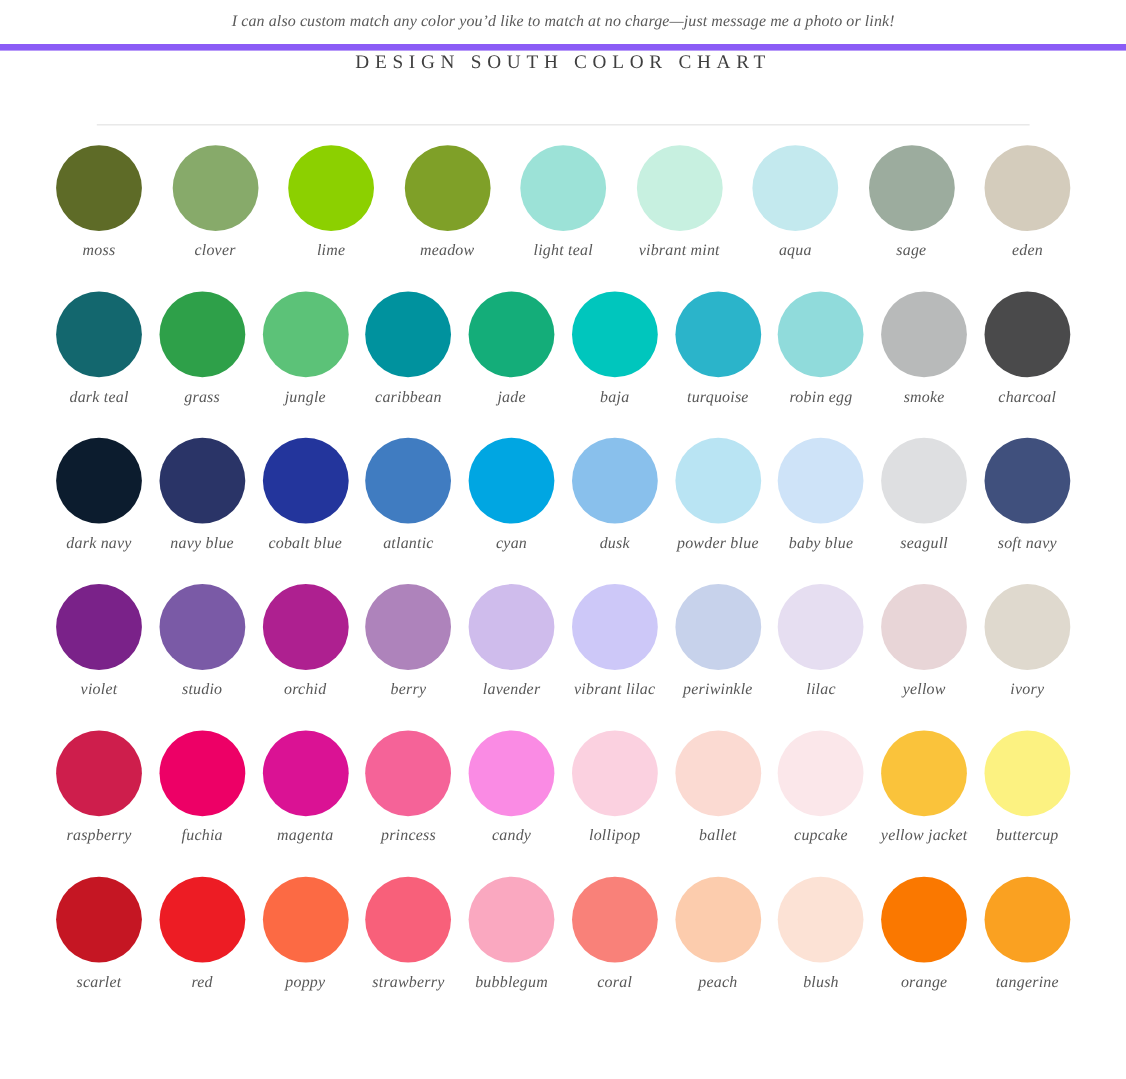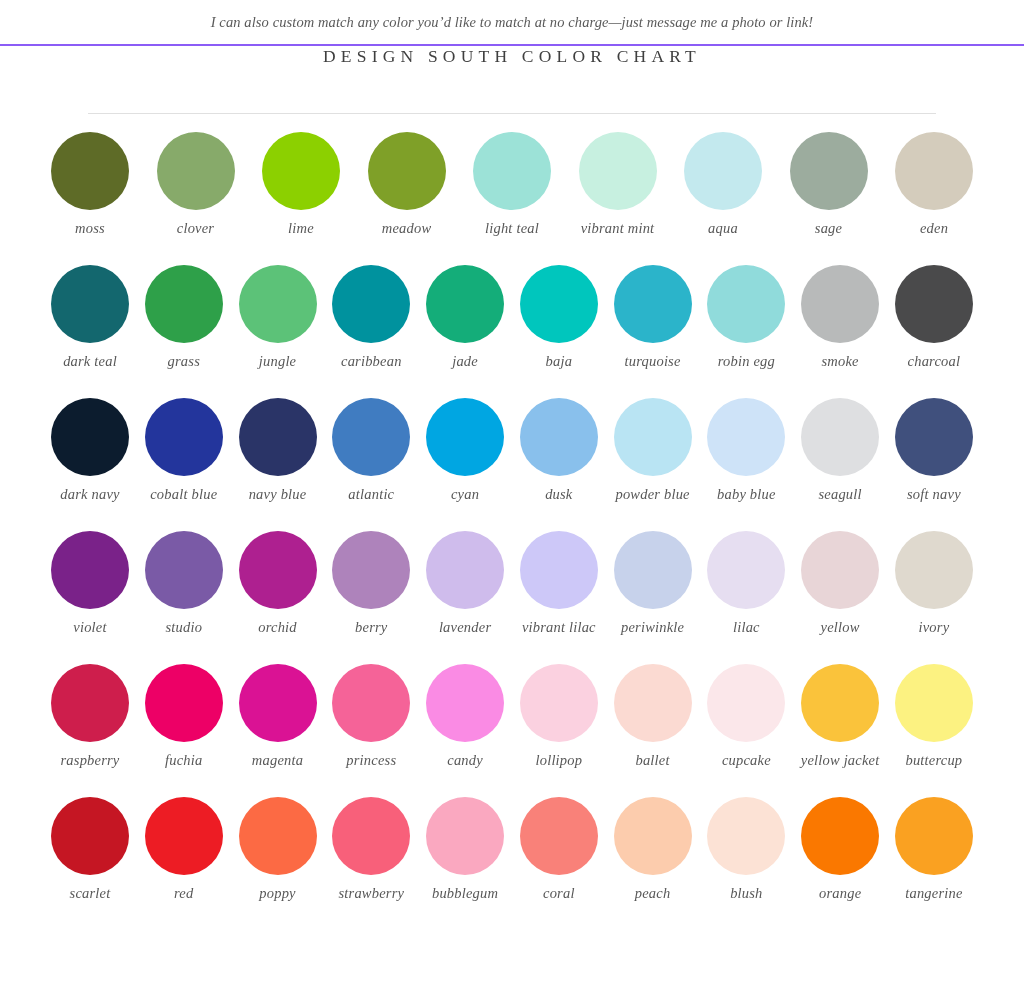--- a/index.html
+++ b/index.html
@@ -14,21 +14,21 @@
     color: #4a4a4a;
     overflow: hidden;
   }
 
   
   .banner {
     height: 46px;
     display: flex;
     align-items: center;
     justify-content: center;
-    border-bottom: 2px solid #8b5cf6;
+    border-bottom: 6px solid #8b5cf6;
     box-sizing: border-box;
   }
   .banner-text {
     font-style: italic;
     font-size: 14.5px;
     color: #5a5a5a;
     letter-spacing: 0.1px;
     white-space: nowrap;
   }
 
@@ -187,28 +187,28 @@
         <div class="dot" style="background: rgb(74, 74, 75);"></div>
         <div class="label">charcoal</div>
       </div>
     </div>
     <div class="row">
       <div class="cell">
         <div class="dot" style="background: rgb(12, 28, 46);"></div>
         <div class="label">dark navy</div>
       </div>
       <div class="cell">
+        <div class="dot" style="background: rgb(42, 52, 103);"></div>
+        <div class="label">navy blue</div>
+      </div>
+      <div class="cell">
         <div class="dot" style="background: rgb(35, 53, 156);"></div>
         <div class="label">cobalt blue</div>
       </div>
       <div class="cell">
-        <div class="dot" style="background: rgb(42, 52, 103);"></div>
-        <div class="label">navy blue</div>
-      </div>
-      <div class="cell">
         <div class="dot" style="background: rgb(64, 124, 193);"></div>
         <div class="label">atlantic</div>
       </div>
       <div class="cell">
         <div class="dot" style="background: rgb(0, 166, 226);"></div>
         <div class="label">cyan</div>
       </div>
       <div class="cell">
         <div class="dot" style="background: rgb(137, 192, 236);"></div>
         <div class="label">dusk</div>

